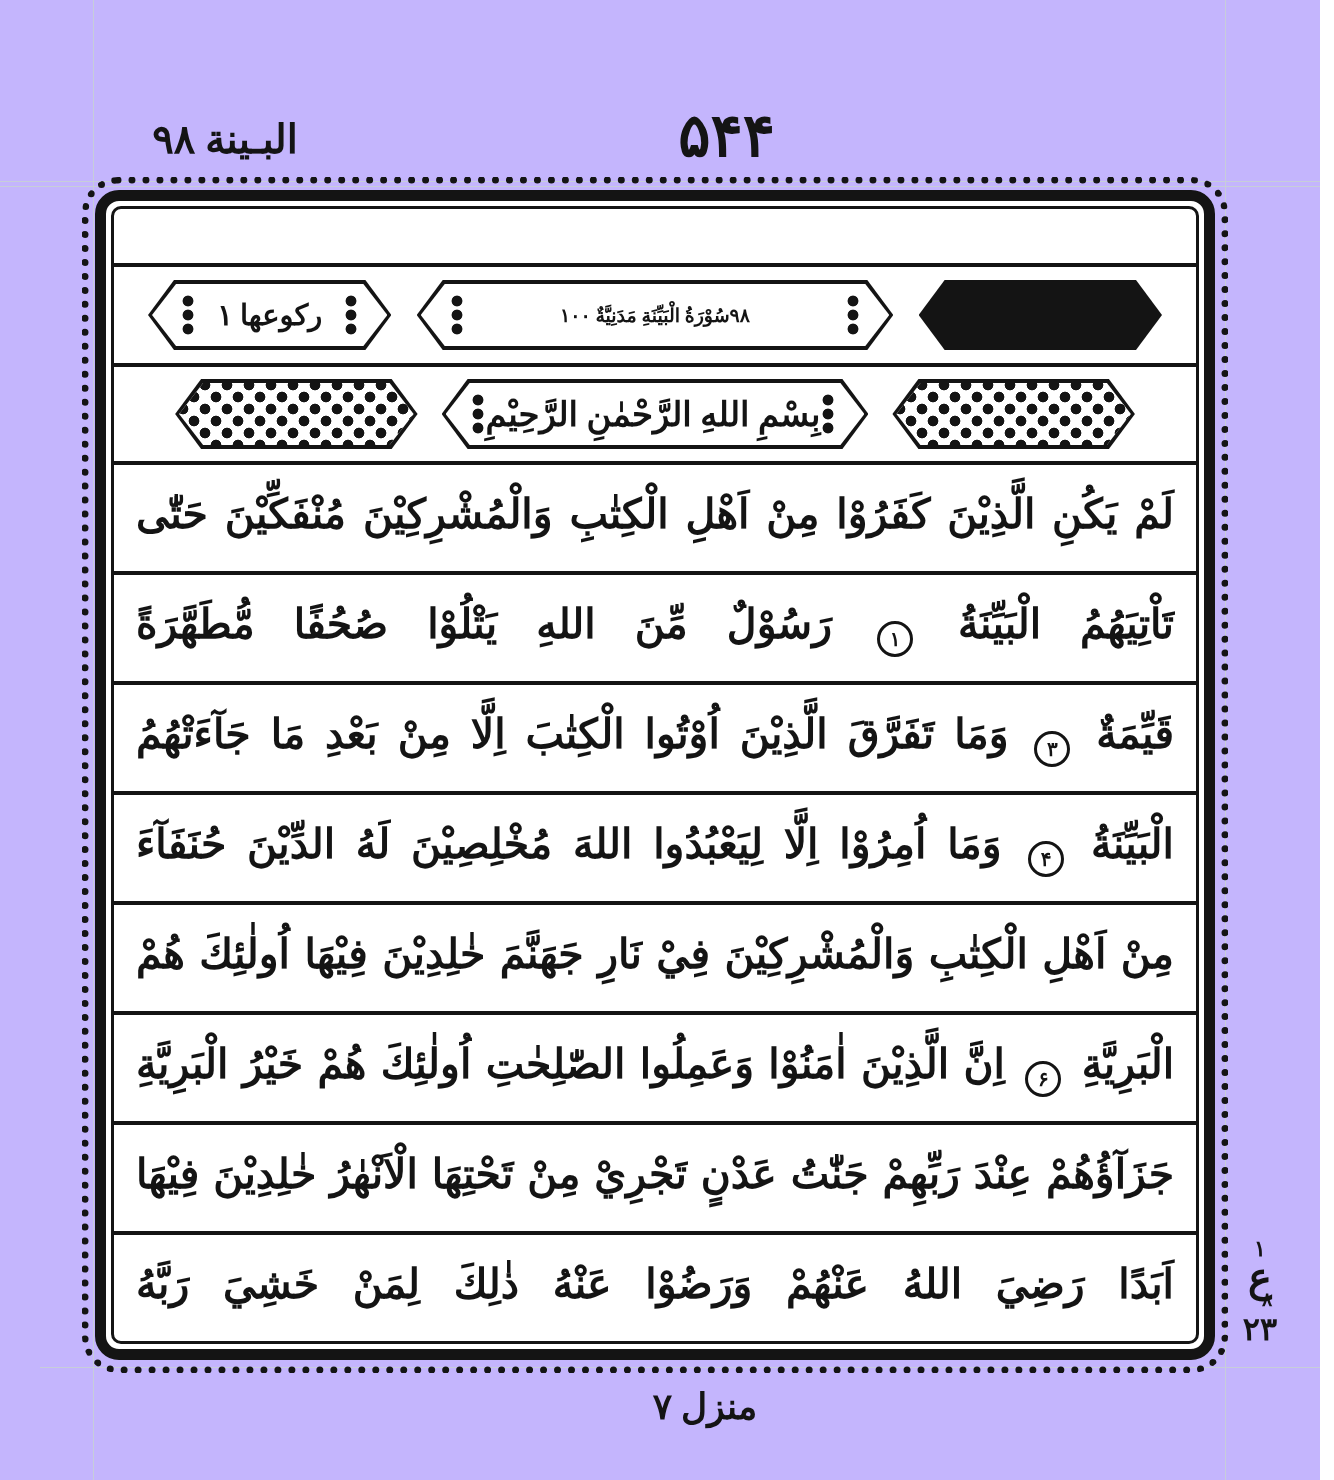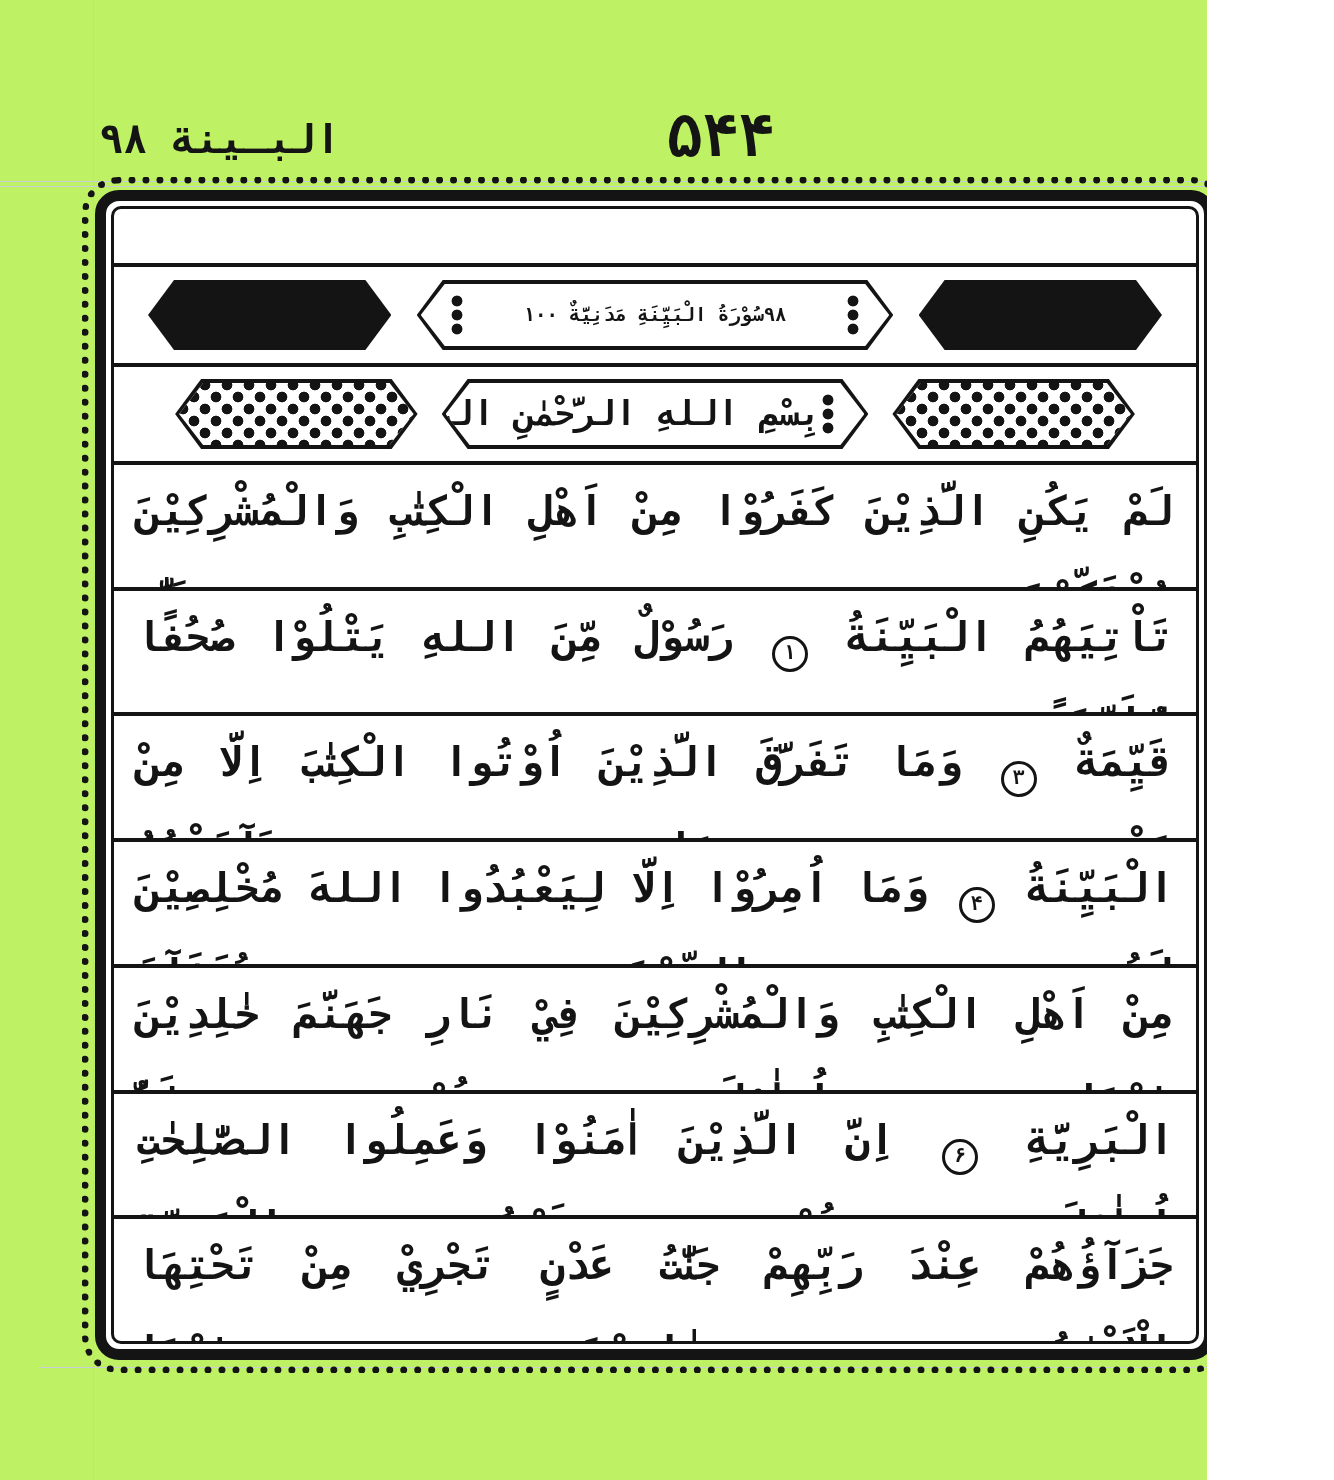--- a/index.html
+++ b/index.html
@@ -1,17 +1,17 @@
 <!DOCTYPE html>
 <html><head>
 <meta charset="utf-8">
 <style>
   html,body{margin:0;padding:0;background:#fff;}
-  .page{position:relative;width:1207px;height:1480px;background:#bef264;overflow:hidden;
-        font-family:Liberation Mono, monospace;color:#141414;}
+  .page{position:relative;width:1320px;height:1480px;background:#c4b5fd;overflow:hidden;
+        font-family:Liberation Serif, serif;color:#141414;}
   
   .guide{position:absolute;background:#c7cdda;}
   .gv{width:1px;top:0;height:1480px;}
   .gh{height:1px;}
   
   .hdr{position:absolute;font-weight:bold;white-space:nowrap;direction:rtl;}
   .hdr-left{left:110px;top:116px;width:230px;font-size:40px;text-align:center;}
   .hdr-center{left:560px;top:100px;width:215px;font-size:60px;text-align:right;}
   .hdr-right{left:1040px;top:122px;width:180px;font-size:40px;text-align:center;}
   
@@ -96,20 +96,27 @@
           <div class="cart-white">
             <div class="cart-label">
               <span class="flower"></span>
               <span class="cart-title">۹۸سُوْرَةُ الْبَيِّنَةِ مَدَنِيَّةٌ ۱۰۰</span>
               <span class="flower"></span>
             </div>
           </div>
         </div>
         <div class="cart c-ruku">
           <div class="cart-black"></div>
+          <div class="cart-white">
+            <div class="cart-label">
+              <span class="flower"></span>
+              <span>ركوعها ۱</span>
+              <span class="flower"></span>
+            </div>
+          </div>
         </div>
       </div>
 
       <div class="row-bism rule">
         <div class="cart cart-orn b-orn">
           <div class="cart-black"></div>
           <div class="cart-white"></div>
         </div>
         <div class="cart b-center">
           <div class="cart-black"></div>
@@ -127,25 +134,27 @@
         </div>
       </div>
 
       <div class="qline rule"><span>لَمْ يَكُنِ الَّذِيْنَ كَفَرُوْا مِنْ اَهْلِ الْكِتٰبِ وَالْمُشْرِكِيْنَ مُنْفَكِّيْنَ حَتّٰى</span></div>
       <div class="qline rule"><span>تَاْتِيَهُمُ الْبَيِّنَةُ</span> <span class="ayah">۱</span> <span>رَسُوْلٌ مِّنَ اللهِ يَتْلُوْا صُحُفًا مُّطَهَّرَةً</span>  </div>
       <div class="qline rule"><span>قَيِّمَةٌ</span> <span class="ayah">۳</span> <span>وَمَا تَفَرَّقَ الَّذِيْنَ اُوْتُوا الْكِتٰبَ اِلَّا مِنْ بَعْدِ مَا جَآءَتْهُمُ</span></div>
       <div class="qline rule"><span>الْبَيِّنَةُ</span> <span class="ayah">۴</span> <span>وَمَا اُمِرُوْا اِلَّا لِيَعْبُدُوا اللهَ مُخْلِصِيْنَ لَهُ الدِّيْنَ حُنَفَآءَ</span></div>
       <div class="qline rule"><span>مِنْ اَهْلِ الْكِتٰبِ وَالْمُشْرِكِيْنَ فِيْ نَارِ جَهَنَّمَ خٰلِدِيْنَ فِيْهَا اُولٰئِكَ هُمْ شَرُّ</span></div>
       <div class="qline rule"><span>الْبَرِيَّةِ</span> <span class="ayah">۶</span> <span>اِنَّ الَّذِيْنَ اٰمَنُوْا وَعَمِلُوا الصّٰلِحٰتِ اُولٰئِكَ هُمْ خَيْرُ الْبَرِيَّةِ</span> </div>
       <div class="qline rule"><span>جَزَآؤُهُمْ عِنْدَ رَبِّهِمْ جَنّٰتُ عَدْنٍ تَجْرِيْ مِنْ تَحْتِهَا الْاَنْهٰرُ خٰلِدِيْنَ فِيْهَا</span></div>
+      <div class="qline rule"><span>اَبَدًا رَضِيَ اللهُ عَنْهُمْ وَرَضُوْا عَنْهُ ذٰلِكَ لِمَنْ خَشِيَ رَبَّهُ</span> </div>
 
     </div>
   </div>
 
   <div class="ruku-margin">
     <span class="n1">۱</span>
     <span class="ain">ع</span>
     <span class="n2">۸</span>
     <span class="n3">۲۳</span>
   </div>
 
+  <div class="footer">منزل ۷</div>
 
 </div>
 
 </body></html>

